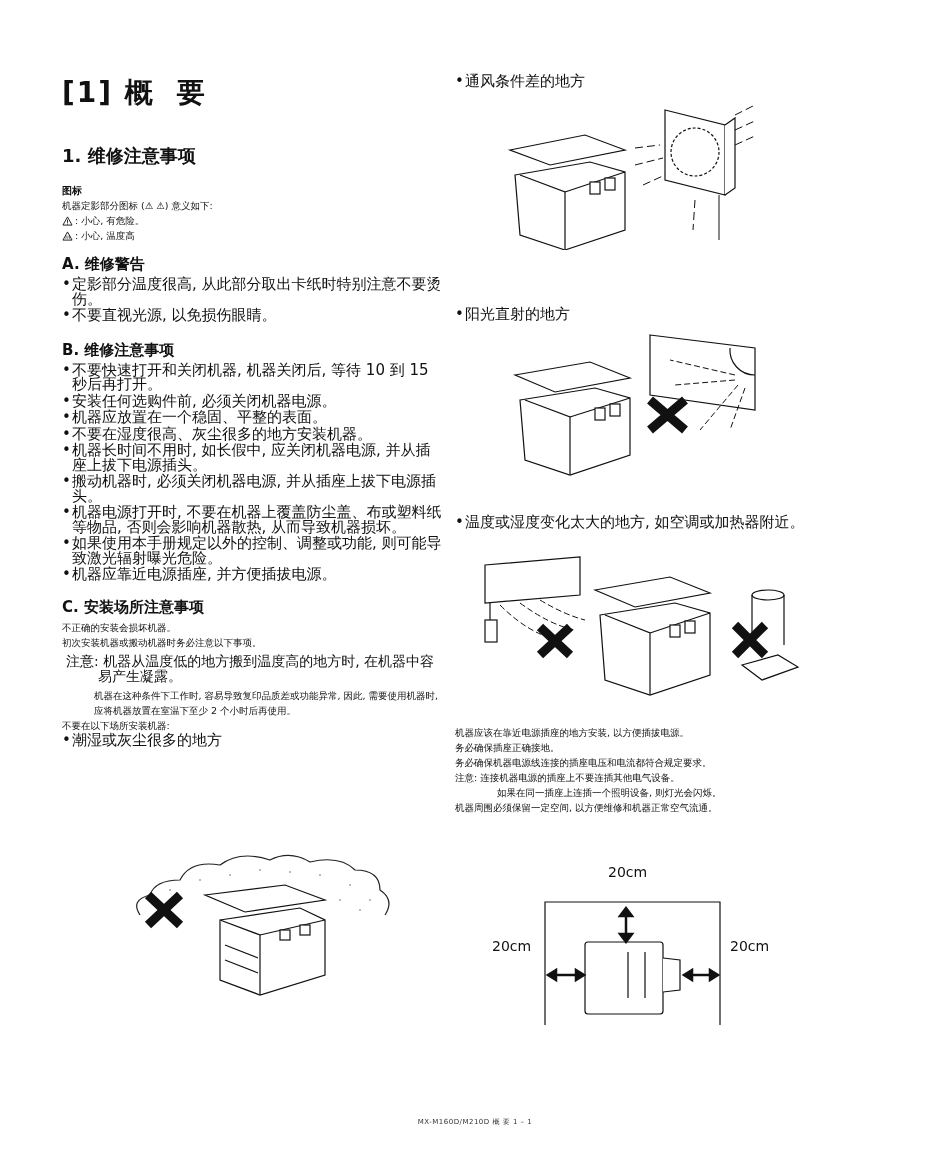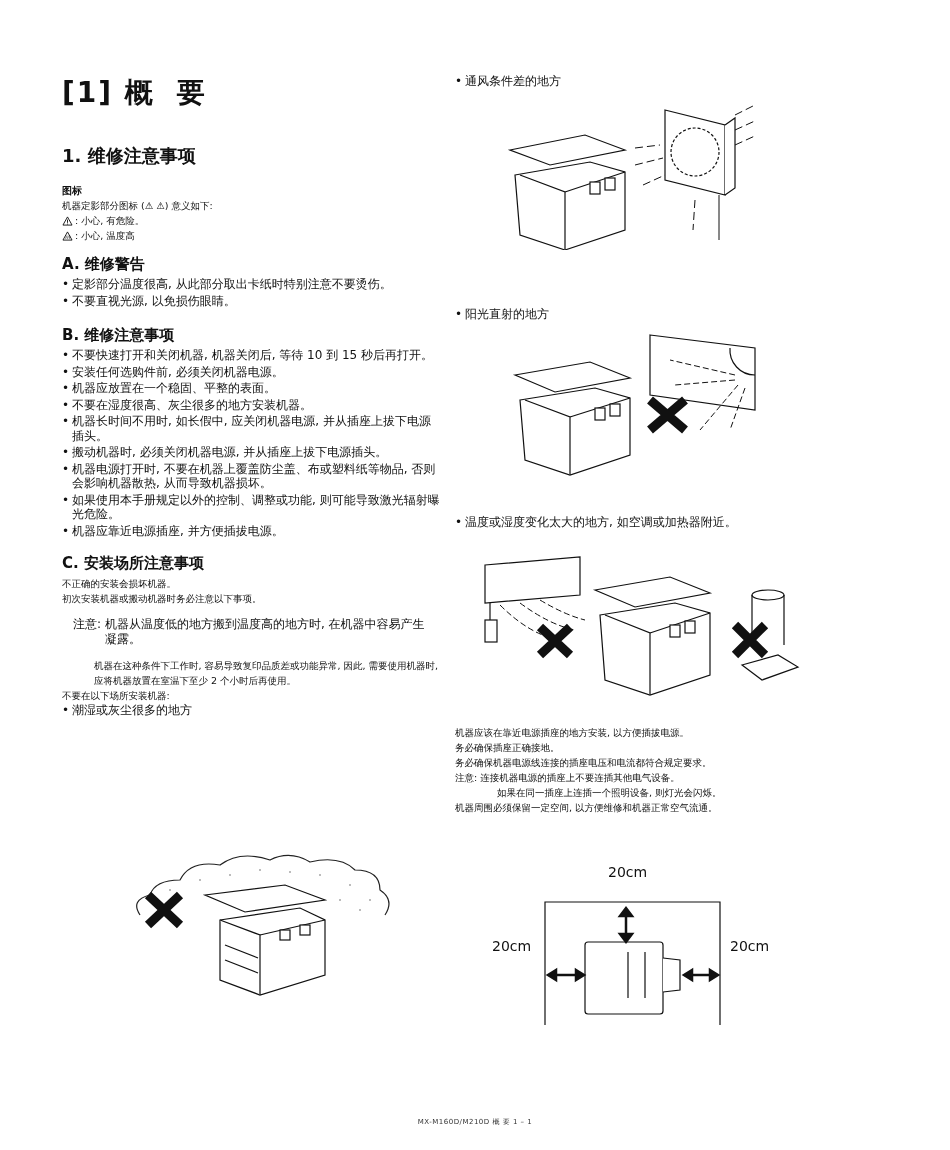--- a/index.html
+++ b/index.html
@@ -9,23 +9,23 @@
   .col-right { position: absolute; left: 455px; top: 70px; width: 380px; }
   .chapter-title { font-size: 28px; font-weight: bold; letter-spacing: 2px; margin: 4px 0 0 0; }
   .chapter-title .gap { display: inline-block; width: 22px; }
   .section-title { font-size: 18px; font-weight: bold; margin: 32px 0 16px 0; }
   .sub-heading { font-size: 10px; font-weight: bold; margin: 0; }
   .line { font-size: 9.5px; line-height: 15px; margin: 0; }
   .icon-line { font-size: 9.5px; line-height: 15px; margin: 0; display: flex; align-items: center; }
   .tri { display: inline-block; width: 11px; height: 10px; margin-right: 2px; }
   .h2 { font-size: 15px; font-weight: bold; margin: 12px 0 3px 0; }
   ul.bul { list-style: none; margin: 0; padding: 0; }
-  ul.bul li { font-size: 12px; line-height: 14.5px; padding-left: 10px; text-indent: -10px; margin-bottom: 2px; }
+  ul.bul li { font-size: 15px; line-height: 14.5px; padding-left: 10px; text-indent: -10px; margin-bottom: 2px; }
   ul.bul li::before { content: "•"; display: inline-block; width: 10px; text-indent: 0; }
-  .note { font-size: 12px; line-height: 15px; padding-left: 32px; text-indent: -32px; margin: 11px; }
+  .note { font-size: 14px; line-height: 15px; padding-left: 32px; text-indent: -32px; margin: 4px; }
   .note-cont { font-size: 9.5px; line-height: 15px; padding-left: 32px; margin: 0; }
   .footer { position: absolute; top: 1117px; left: 0; width: 950px; text-align: center; font-size: 7px; color: #333; letter-spacing: 0.5px; }
   .cm-label { position: absolute; font-size: 14px; }
 </style>
 </head>
 <body>
 
 <div class="col-left">
   <h1 class="chapter-title">
     <span>[1]</span>

